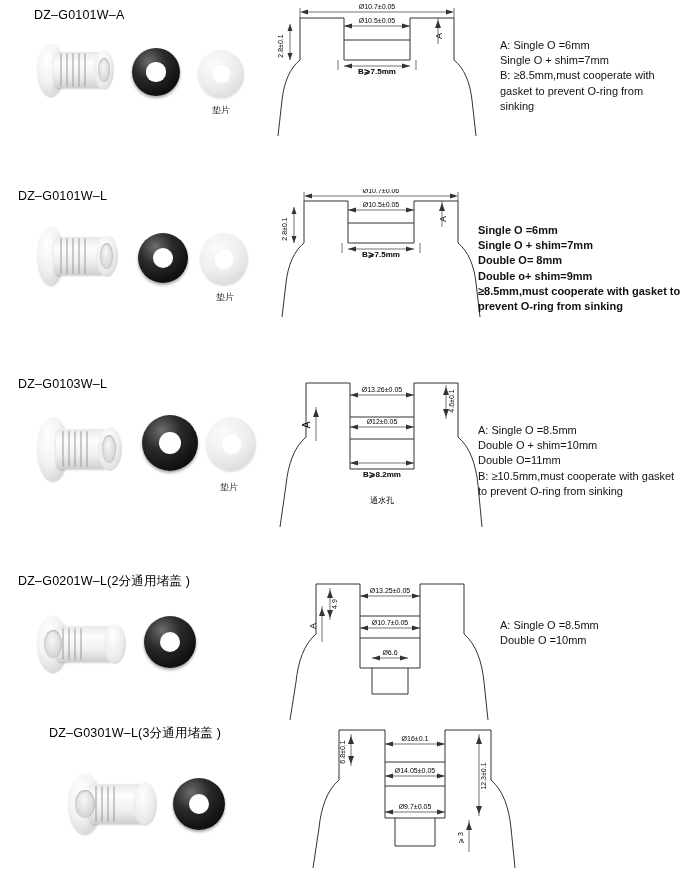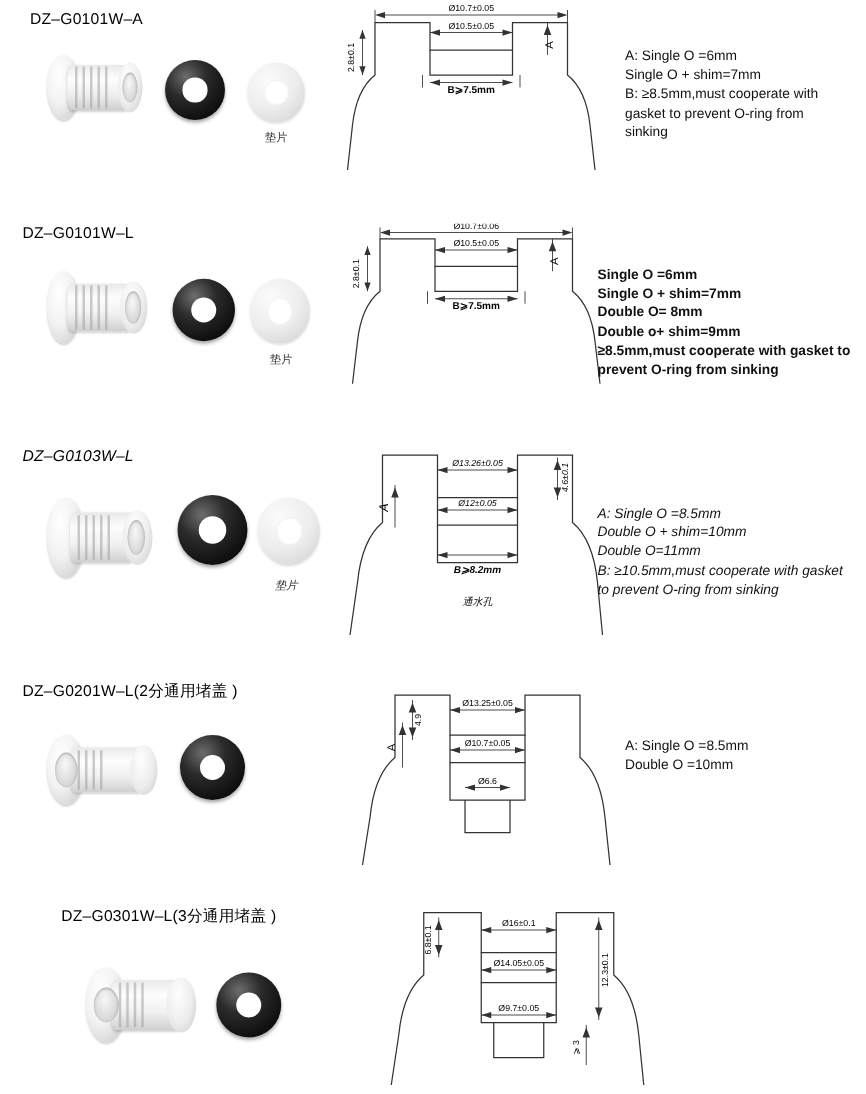--- a/index.html
+++ b/index.html
@@ -111,21 +111,21 @@
     white-space: pre-line;
     font-family: "Liberation Sans", sans-serif;
   }
 </style>
 </head>
 <body>
 
 <div class="page">
 
   <div class="row" style="top:0; height:175px;">
-    <div class="title" style="left:24px; top:8px;">DZ–G0101W–A</div>
+    <div class="title" style="left:34px; top:8px;">DZ–G0101W–A</div>
 
     <div class="photos" style="left:20px; top:22px; width:240px; height:110px;">
       <div class="plug" style="position:absolute; left:18px; top:18px; width:80px; height:62px;">
         <div class="flange" style="left:0; top:4px; width:26px; height:52px;"></div>
         <div class="barrel" style="left:16px; top:12px; width:50px; height:36px;"></div>
         <div class="cap" style="left:56px; top:10px; width:20px; height:40px;"></div>
         <div class="ridge" style="left:22px; top:13px; width:2px; height:34px;"></div>
         <div class="ridge" style="left:28px; top:13px; width:2px; height:34px;"></div>
         <div class="ridge" style="left:34px; top:13px; width:2px; height:34px;"></div>
         <div class="ridge" style="left:40px; top:13px; width:2px; height:34px;"></div>
@@ -173,21 +173,21 @@
       </svg>
     </div>
 
     <div class="notes" style="left:500px; top:38px; width:188px;">A: Single O =6mm
       Single O + shim=7mm
 B: ≥8.5mm,must cooperate with
 gasket to prevent O-ring from
 sinking</div>
   </div>
 
-  <div class="row" style="top:165px; height:175px;">
+  <div class="row" style="top:175px; height:175px;">
     <div class="title" style="left:18px; top:14px;">DZ–G0101W–L</div>
 
     <div class="photos" style="left:20px; top:32px; width:240px; height:110px;">
       <div class="plug" style="position:absolute; left:18px; top:18px; width:86px; height:64px;">
         <div class="flange" style="left:0; top:2px; width:26px; height:58px;"></div>
         <div class="barrel" style="left:16px; top:12px; width:52px; height:38px;"></div>
         <div class="cap" style="left:58px; top:10px; width:22px; height:42px;"></div>
         <div class="ridge" style="left:22px; top:13px; width:2px; height:36px;"></div>
         <div class="ridge" style="left:28px; top:13px; width:2px; height:36px;"></div>
         <div class="ridge" style="left:34px; top:13px; width:2px; height:36px;"></div>
@@ -237,21 +237,21 @@
     </div>
 
     <div class="notes" style="left:478px; top:48px; width:205px;font-weight:bold;">Single O =6mm
 Single O + shim=7mm
 Double O= 8mm
 Double o+ shim=9mm
 ≥8.5mm,must cooperate with gasket to
 prevent  O-ring from sinking</div>
   </div>
 
-  <div class="row" style="top:344px; height:190px;font-style:italic;">
+  <div class="row" style="top:363px; height:190px;">
     <div class="title" style="left:18px; top:14px;">DZ–G0103W–L</div>
 
     <div class="photos" style="left:20px; top:30px; width:240px; height:120px;">
       <div class="plug" style="position:absolute; left:18px; top:22px; width:88px; height:70px;">
         <div class="flange" style="left:0; top:2px; width:30px; height:64px;"></div>
         <div class="barrel" style="left:18px; top:14px; width:52px; height:40px;"></div>
         <div class="cap" style="left:60px; top:12px; width:24px; height:44px;"></div>
         <div class="ridge" style="left:24px; top:16px; width:2px; height:36px;"></div>
         <div class="ridge" style="left:30px; top:16px; width:2px; height:36px;"></div>
         <div class="ridge" style="left:36px; top:16px; width:2px; height:36px;"></div>
@@ -298,21 +298,21 @@
       </svg>
     </div>
 
     <div class="notes" style="left:478px; top:60px; width:208px;">A: Single O =8.5mm
       Double O + shim=10mm
       Double O=11mm
 B: ≥10.5mm,must cooperate with gasket
 to prevent  O-ring from sinking</div>
   </div>
 
-  <div class="row" style="top:540px; height:172px;padding-left:45px;">
+  <div class="row" style="top:568px; height:172px;padding-left:45px;">
     <div class="title" style="left:18px; top:5px;">DZ–G0201W–L(2分通用堵盖 )</div>
 
     <div class="photos" style="left:20px; top:26px; width:200px; height:100px;">
       <div class="plug" style="position:absolute; left:18px; top:20px; width:92px; height:62px;">
         <div class="flange" style="left:0; top:2px; width:30px; height:56px;"></div>
         <div class="barrel" style="left:18px; top:12px; width:58px; height:36px;"></div>
         <div class="cap" style="left:66px; top:10px; width:22px; height:40px;"></div>
         <div class="ridge" style="left:24px; top:14px; width:2px; height:32px;"></div>
         <div class="ridge" style="left:30px; top:14px; width:2px; height:32px;"></div>
         <div class="ridge" style="left:36px; top:14px; width:2px; height:32px;"></div>

